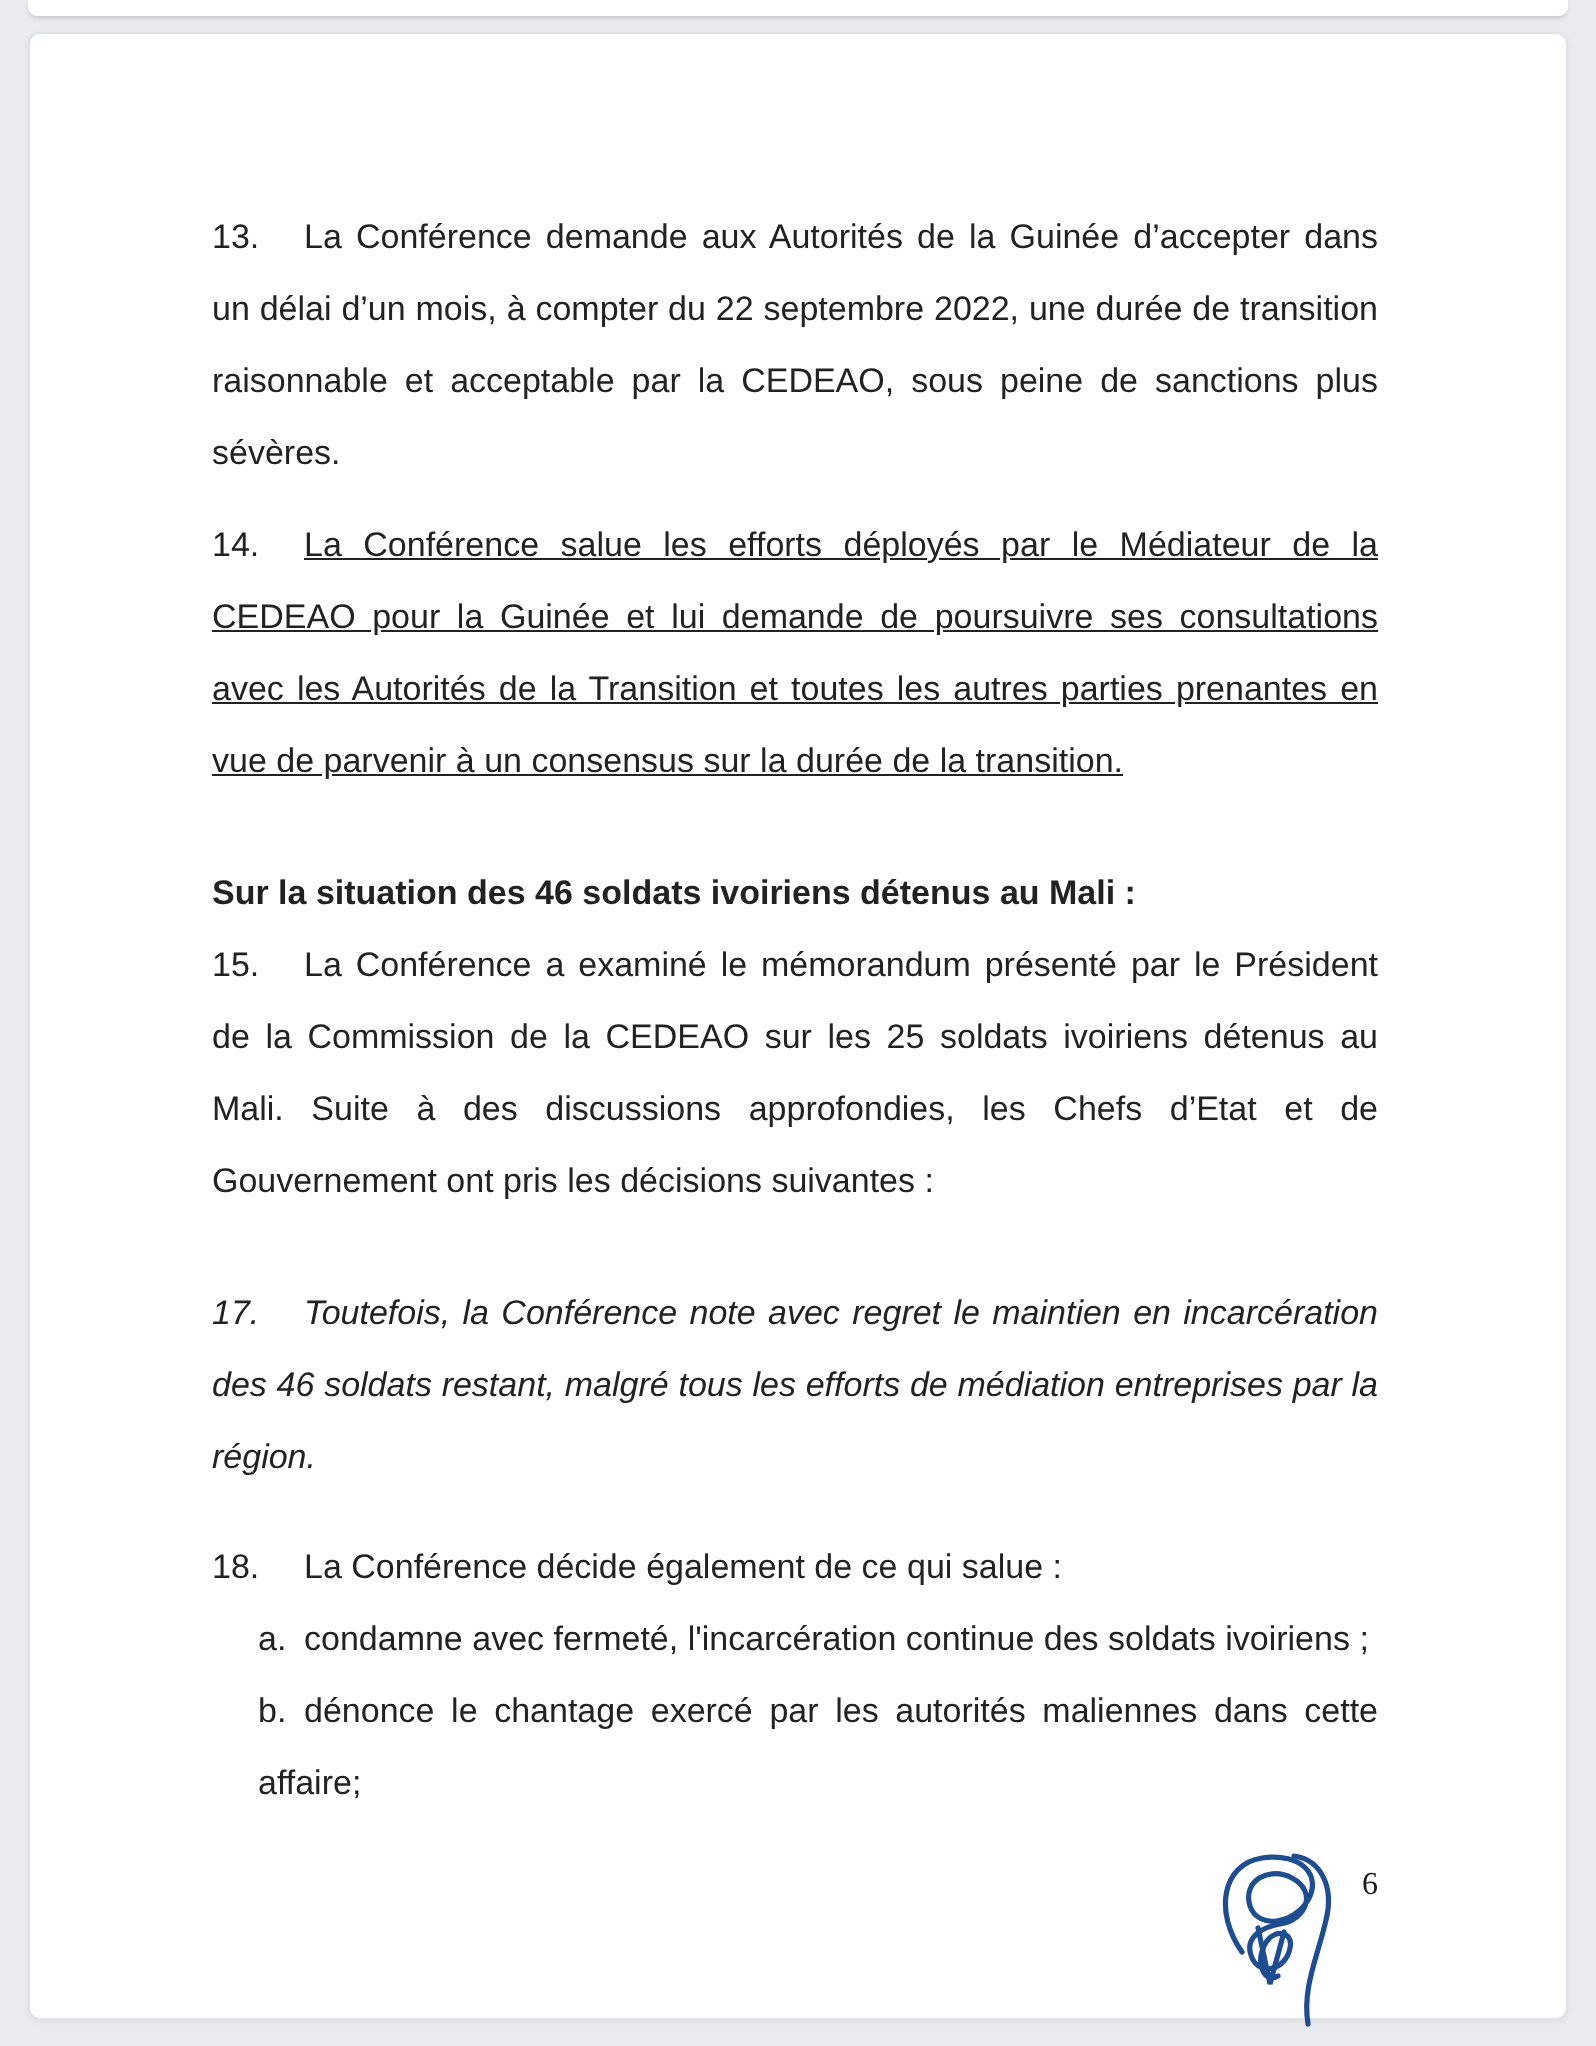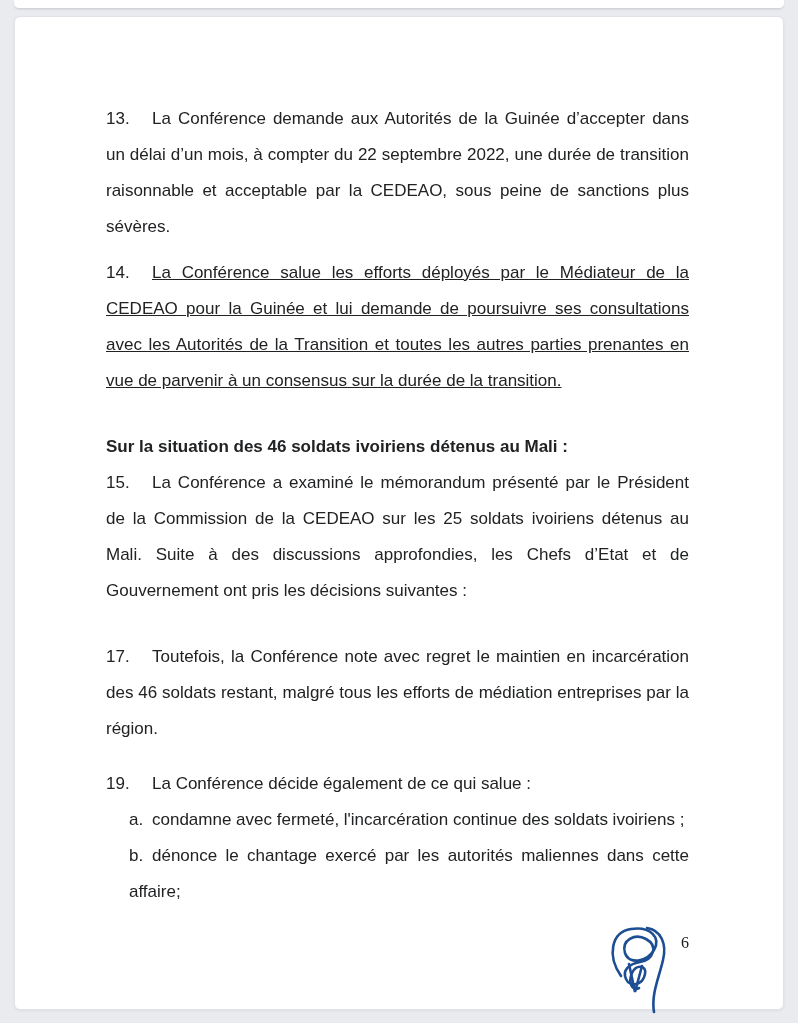--- a/index.html
+++ b/index.html
@@ -37,21 +37,21 @@
   }
   .content p { text-align: justify; }
   .num {
     display: inline-block; width: 46px;
   }
   .para-13 { margin-bottom: 10px; }
   .para-14 { margin-bottom: 30px; text-decoration: underline; }
   .section-heading { font-weight: bold; margin-bottom: 0; }
   .para-15 { margin-bottom: 30px; }
   .para-16 { margin-bottom: 19px; }
-  .para-17 { margin-bottom: 19px; }
+  .para-17 { margin-bottom: 19px; font-style: italic; }
   .para-18 { margin-bottom: 0; }
 
   .sub-item { margin-left: 23px; text-align: justify; }
   .sub-item .label { display: inline-block; width: 23px; }
 
   .signature {
     position: absolute; left: 584px; top: 905px; width: 78px; height: 92px;
   }
   .page-number {
     position: absolute; left: 666px; top: 917px;
@@ -73,21 +73,21 @@
 
       <p class="para-14"><span class="num">14.</span><span>La Conférence salue les efforts déployés par le Médiateur de la CEDEAO pour la Guinée et lui demande de poursuivre ses consultations avec les Autorités de la Transition et toutes les autres parties prenantes en vue de parvenir à un consensus sur la durée de la transition.</span></p>
 
       <p class="section-heading">Sur la situation des 46 soldats ivoiriens détenus au Mali :</p>
 
       <p class="para-15"><span class="num">15.</span><span>La Conférence a examiné le mémorandum présenté par le Président de la Commission de la CEDEAO sur les 25 soldats ivoiriens détenus au Mali. Suite à des discussions approfondies, les Chefs d’Etat et de Gouvernement ont pris les décisions suivantes :</span></p>
 
 
       <p class="para-17"><span class="num">17.</span><span>Toutefois, la Conférence note avec regret le maintien en incarcération des 46 soldats restant, malgré tous les efforts de médiation entreprises par la région.</span></p>
 
-      <p class="para-18"><span class="num">19.</span><span>La Conférence décide également de ce qui salue :</span></p>
+      <p class="para-18"><span class="num">18.</span><span>La Conférence décide également de ce qui salue :</span></p>
 
       <div class="sub-item"><span class="label">a.</span><span>condamne avec fermeté, l'incarcération continue des soldats ivoiriens ;</span></div>
 
       <div class="sub-item"><span class="label">b.</span><span>dénonce le chantage exercé par les autorités maliennes dans cette affaire;</span></div>
 
     </div>
 
     <svg class="signature" viewBox="0 0 78 92" fill="none" xmlns="http://www.w3.org/2000/svg">
       <path stroke-width="2.6" stroke-linecap="round" fill="none" d="M22,54 C8,34 12,10 32,7 C52,4 62,16 55,28 C48,40 30,43 26,31 C22,18 36,11 47,17 C60,24 54,38 41,40 C30,42 23,48 27,57 C31,66 44,63 46,52 C48,43 37,42 33,51 C29,60 33,70 40,66" stroke="#1d4d92"></path>
       <path stroke-width="2.6" stroke-linecap="round" fill="none" d="M30,42 L36,70 L43,44" stroke="#1d4d92"></path>

